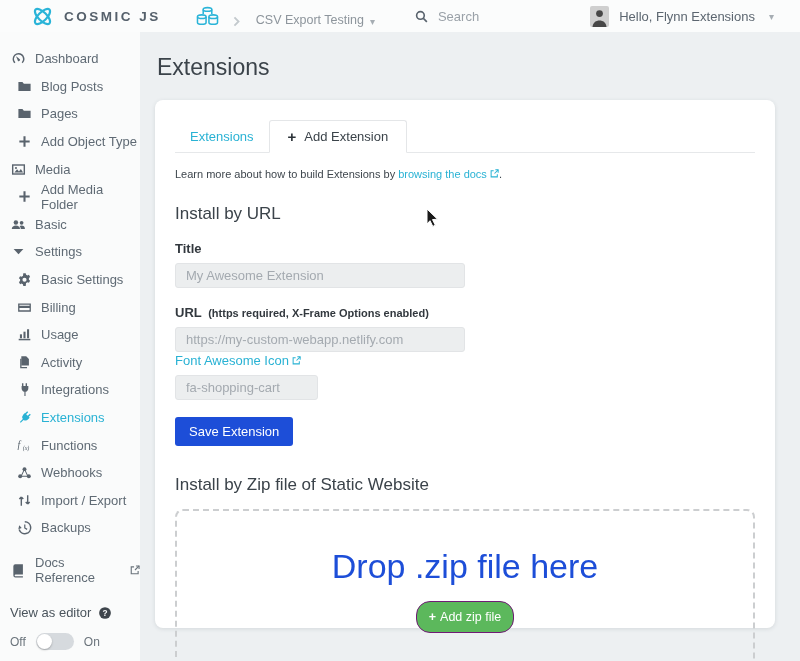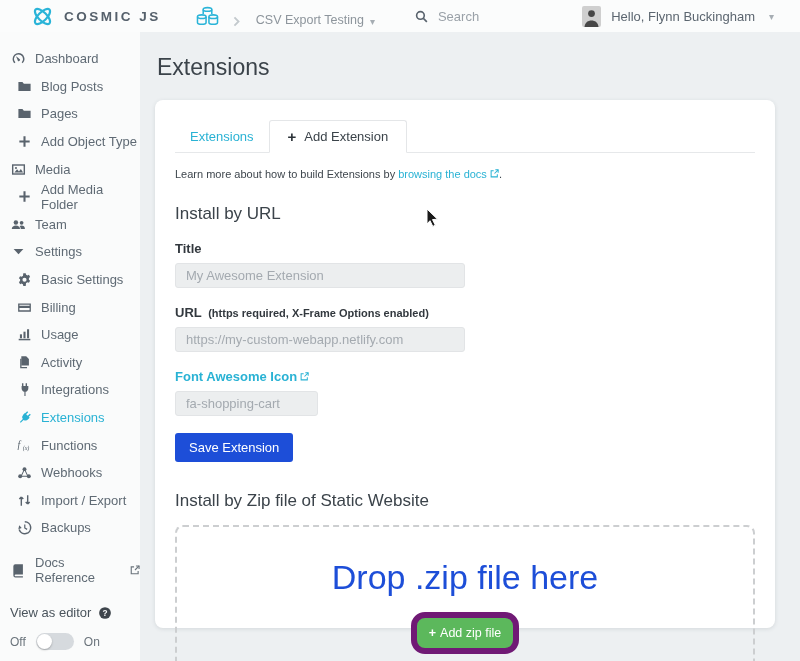--- a/index.html
+++ b/index.html
@@ -46,25 +46,25 @@
   .tab .tplus { font-weight:bold; font-size:15px; color:#2b3238; margin-right:8px; line-height:1; }
   .intro { font-size:11px; color:#3e464d; margin-top:15px; }
   a.link { color:#29b2d4; text-decoration:none; cursor:pointer; }
   .elink { color:#29b2d4; margin-left:3px; }
   h2.section { font-size:17px; font-weight:500; color:#3b434a; margin:24px 0 0 0; }
   .field-label { font-size:13px; font-weight:bold; color:#32383e; margin-top:17px; }
   .field-label .hint { font-size:11px; font-weight:bold; color:#32383e; }
   .tinput { display:block; width:290px; height:25px; margin-top:7px; background:#eceeef; border:1px solid #e2e4e6; border-radius:3px; padding:0 10px; font-size:13px; color:#555e66; font-family:"Liberation Sans",sans-serif; outline:none; }
   .tinput::placeholder { color:#a4aab0; }
   .tinput.short { width:143px; }
-  .fa-link { margin-top:17px; font-size:13px; font-weight:bold; }
+  .fa-link { margin-top:1px; font-size:13px; font-weight:normal; }
   .btn-save { margin-top:17px; display:inline-block; background:#29b2d4; color:#fff; font-size:13px; border:none; border-radius:3px; padding:7px 14px; cursor:pointer; font-family:"Liberation Sans",sans-serif; }
   .dropzone { margin-top:14px; height:161px; border:2px dashed #ccced0; border-radius:8px; display:flex; flex-direction:column; align-items:center; justify-content:center; }
   .drop-text { font-size:34px; color:#1d4ed8; }
-  .btn-zip { margin-top:15px; background:#5cb85c; border:6px solid #701a75; color:#fff; font-size:12.5px; border-radius:14px; padding:8px 12px; cursor:pointer; font-family:"Liberation Sans",sans-serif; }
+  .btn-zip { margin-top:15px; background:#5cb85c; border:1px solid #701a75; color:#fff; font-size:12.5px; border-radius:14px; padding:8px 12px; cursor:pointer; font-family:"Liberation Sans",sans-serif; }
   .btn-zip .bplus { font-weight:bold; margin-right:4px; }
   .cursor { position:absolute; left:426px; top:208px; pointer-events:none; z-index:50; }
 </style>
 </head>
 <body>
 
 <div class="topbar">
   <div class="brand">
     <span style="display:inline-flex;">
       <svg width="25" height="25" viewBox="0 0 24 24" fill="none" stroke="#2ab4d8" stroke-width="2.1">
@@ -103,21 +103,21 @@
     <input type="text" placeholder="Search" style="">
   </div>
   <div class="usermenu">
     <span style="display:inline-flex;">
       <svg width="19" height="21" viewBox="0 0 19 21">
           <rect width="19" height="21" rx="2" fill="#cfcfcf"></rect>
           <circle cx="9.5" cy="7.6" r="3.4" fill="#474747"></circle>
           <path d="M2.5 21c.5-4.4 3.5-6.4 7-6.4s6.5 2 7 6.4z" fill="#474747"></path>
         </svg>
     </span>
-    <span class="greeting">Hello, Flynn Buckingham</span>
+    <span class="greeting">Hello, Flynn Extensions</span>
     <span class="caret">▾</span>
   </div>
 </div>
 
 <div class="app">
 
   <div class="sidebar">
     <div id="side-list">
         <div class="side-item">
           <span class="icon">
@@ -172,21 +172,21 @@
         </div>
         <div class="side-item">
           <span class="icon">
             <svg width="15" height="15" viewBox="0 0 16 16" fill="currentColor">
               <circle cx="5.2" cy="5.8" r="2.4"></circle>
               <circle cx="11.3" cy="6.2" r="2"></circle>
               <path d="M.8 12.9c0-2.4 2-3.8 4.4-3.8s4.4 1.4 4.4 3.8z"></path>
               <path d="M10.4 12.9c0-1.5-.5-2.6-1.4-3.3.7-.4 1.5-.6 2.3-.6 2 0 3.5 1.2 3.5 3.2v.7z"></path>
             </svg>
           </span>
-          <span>Team</span>
+          <span>Basic</span>
         </div>
         <div class="side-item">
           <span class="icon">
             <svg width="15" height="15" viewBox="0 0 16 16" fill="currentColor">
               <path d="M2.8 5.2h10.4L8 11z"></path>
             </svg>
           </span>
           <span>Settings</span>
         </div>
         <div class="side-item sub">

